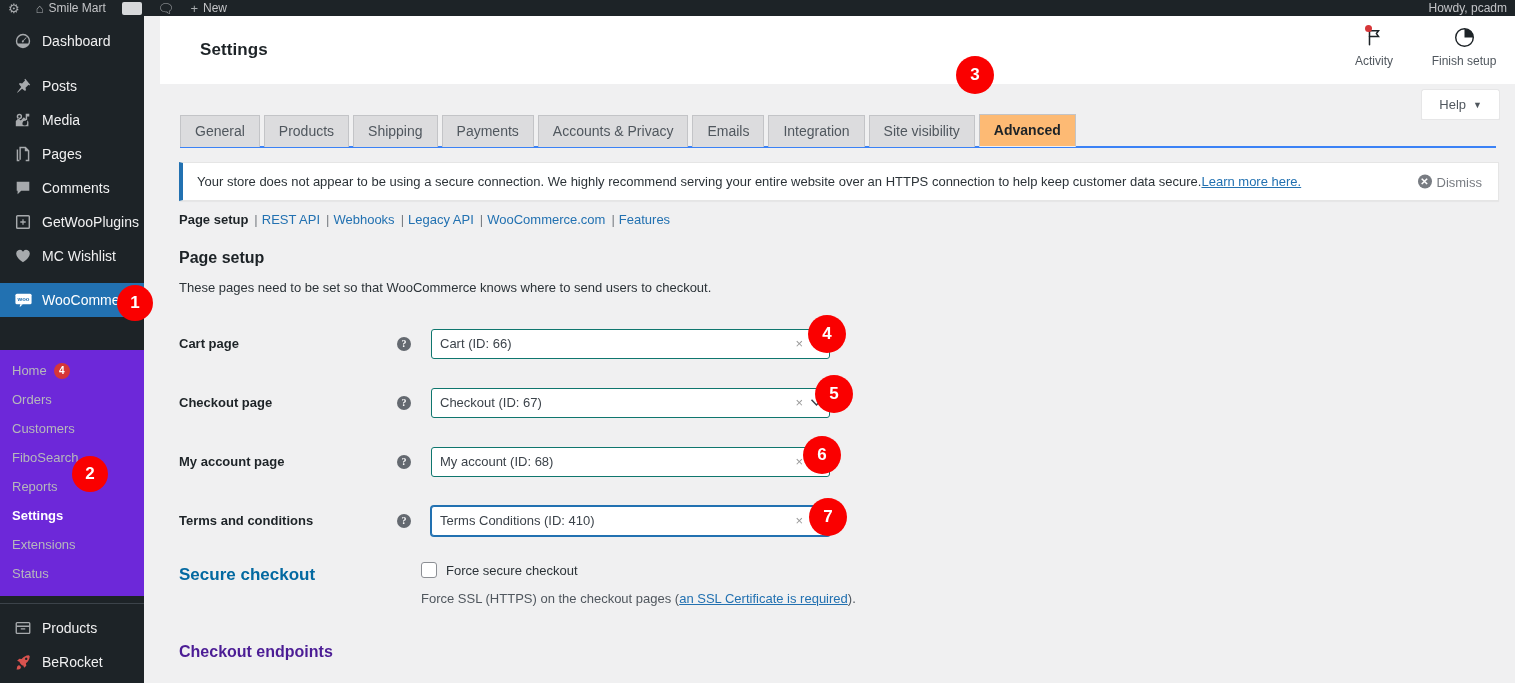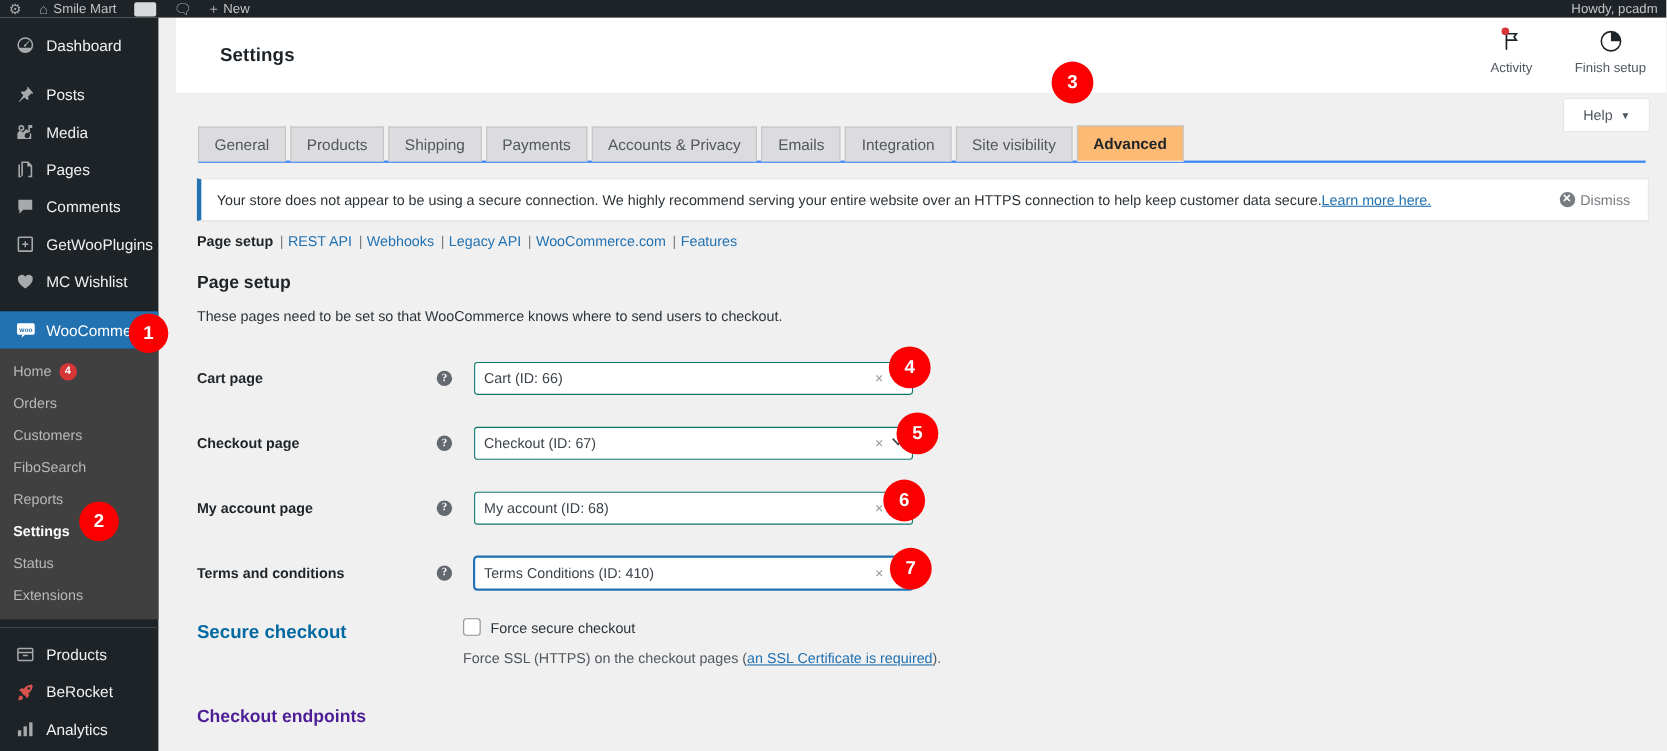--- a/index.html
+++ b/index.html
@@ -47,21 +47,21 @@
     width: 22px; margin-right: 8px;
     display: inline-flex; align-items: center; justify-content: center;
     color: #a7aaad; flex: 0 0 22px;
   }
   .menu-item.gap-top { margin-top: 11px; }
   .menu-item.active {
     background: #2271b1; color: #fff; font-weight: 400;
   }
   .menu-item.active .m-icon { color: #fff; }
 
-  .submenu { background: #404040; padding: 6px 0 8px 0; }
+  .submenu { background: #6d28d9; padding: 6px 0 8px 0; margin-top: 33px; }
   .submenu-item {
     display: flex; align-items: center;
     padding: 4px 0 4px 12px;
     font-size: 13px; color: #b6b8bb; cursor: pointer;
     height: 29px;
   }
   .submenu-item.current { color: #fff; font-weight: bold; }
   .count-bubble {
     display: inline-block; margin-left: 7px;
     background: #d63638; color: #fff;
@@ -347,24 +347,24 @@
       <div class="submenu-item">
         <span>FiboSearch</span>
       </div>
       <div class="submenu-item">
         <span>Reports</span>
       </div>
       <div class="submenu-item current">
         <span>Settings</span>
       </div>
       <div class="submenu-item">
+        <span>Extensions</span>
+      </div>
+      <div class="submenu-item">
         <span>Status</span>
-      </div>
-      <div class="submenu-item">
-        <span>Extensions</span>
       </div>
     </div>
 
     <div class="menu-sep"></div>
 
     <div class="menu-item">
       <span class="m-icon">
         <svg width="18" height="18" viewBox="0 0 20 20" fill="none" stroke="currentColor" stroke-width="1.5">
             <rect x="2.5" y="4" width="15" height="12" rx="1"></rect>
             <path d="M2.5 8h15M7.5 11h5"></path>

